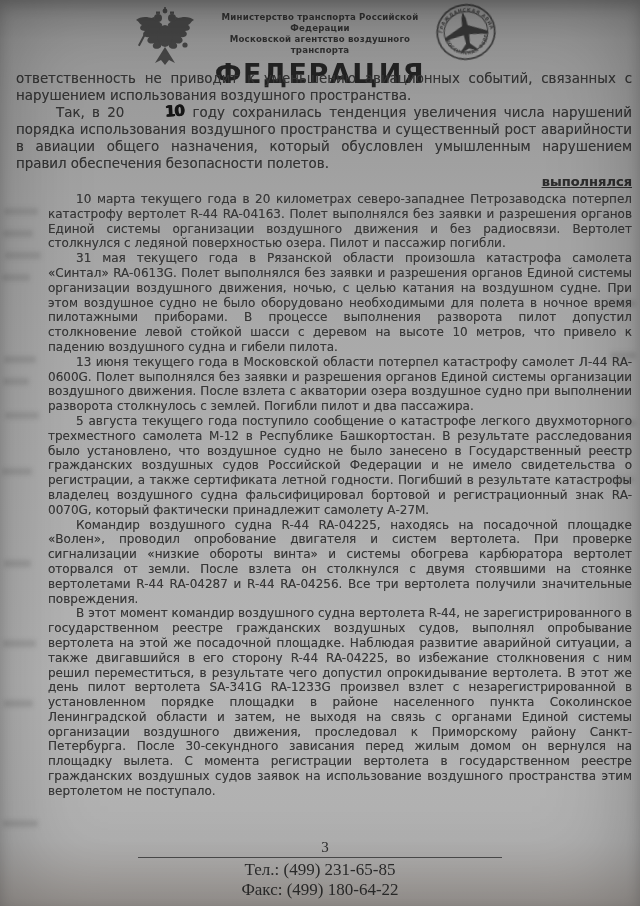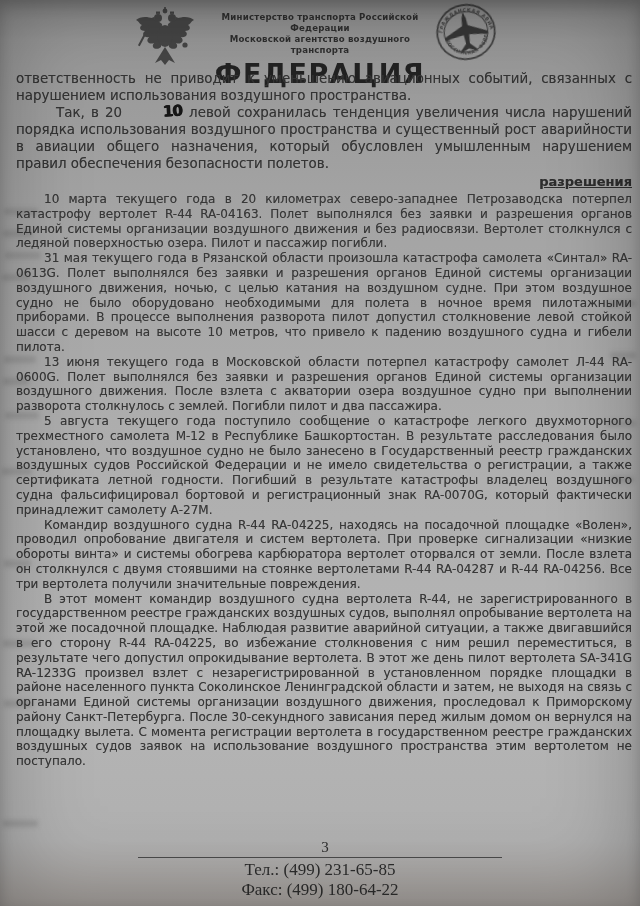--- a/index.html
+++ b/index.html
@@ -21,21 +21,21 @@
   .doc-body{position:absolute;top:70px;left:16px;width:616px;color:#343434;
     text-shadow:0 0 .6px rgba(60,60,60,.55);}
   .doc-body p{margin:0;text-align:justify;}
   .lead{font-size:13.4px;line-height:17px;}
   .lead.indent{text-indent:40px;}
   .year-overwrite{display:inline-block;font-weight:bold;font-size:1.12em;color:#161616;
     transform:rotate(-3deg);letter-spacing:-1px;margin:0 1px;
     text-shadow:.6px 0 0 #111, -.4px .3px 0 #222;}
   .ref-heading{font-size:13px;font-weight:bold;text-decoration:underline;text-align:right;
     margin:2px 0 3px 0;color:#2d2d2d;}
-  .ref p{font-size:12px;line-height:14.8px;text-indent:28px;color:#383838;}
+  .ref p{font-size:12px;line-height:14.8px;margin-left:32px;text-indent:28px;color:#383838;}
   
   .footer{position:absolute;left:0;top:838px;width:640px;text-align:center;
     font-family:"Liberation Serif","DejaVu Serif",serif;color:#2c2c2c;}
   .page-num{font-size:15px;line-height:18px;padding-left:10px;}
   .footer-rule{width:364px;margin:1px auto 2px auto;border:none;border-top:1.4px solid #4a4a4a;filter:blur(.3px);}
   .contact{font-size:17px;line-height:20px;filter:blur(.25px);}
   
   .ghost{position:absolute;height:7px;border-radius:2px;background:rgba(105,105,105,.28);filter:blur(2.2px);}
   .ghost:nth-of-type(1){left:4px;top:208px;width:34px;}
   .ghost:nth-of-type(2){left:3px;top:230px;width:30px;}
@@ -126,23 +126,23 @@
       <textPath href="#arcBottom" startOffset="4%">РОССИЙСКАЯ ФЕДЕРАЦИЯ</textPath>
     </text>
     <path fill="#262626" d="M30 9 L32 15 L32.6 22 L50 30 L50 33 L32.6 30.5 L31.8 39 L37 44.5 L37 46.5 L30 43.8 L23 46.5 L23 44.5 L28.2 39 L27.4 30.5 L10 33 L10 30 L27.4 22 L28 15 Z"></path>
   </svg>
 </div>
 
 <div class="doc-body">
 
   <p class="lead">ответственность не приводит к уменьшению авиационных событий, связанных с нарушением использования воздушного пространства.</p>
 
-  <p class="lead indent"><span>Так, в 20</span><span class="year-overwrite">10</span><span> левой сохранилась тенденция увеличения числа нарушений порядка использования воздушного пространства и существенный рост аварийности в авиации общего назначения, который обусловлен умышленным нарушением правил обеспечения безопасности полетов.</span></p>
+  <p class="lead indent"><span>Так, в 20</span><span class="year-overwrite">10</span><span> году сохранилась тенденция увеличения числа нарушений порядка использования воздушного пространства и существенный рост аварийности в авиации общего назначения, который обусловлен умышленным нарушением правил обеспечения безопасности полетов.</span></p>
 
-  <div class="ref-heading">разрешения</div>
+  <div class="ref-heading">выполнялся</div>
 
   <div class="ref">
     <p>10 марта текущего года в 20 километрах северо-западнее Петрозаводска потерпел катастрофу вертолет R-44 RA-04163. Полет выполнялся без заявки и разрешения органов Единой системы организации воздушного движения и без радиосвязи. Вертолет столкнулся с ледяной поверхностью озера. Пилот и пассажир погибли.</p>
     <p>31 мая текущего года в Рязанской области произошла катастрофа самолета «Синтал» RA-0613G. Полет выполнялся без заявки и разрешения органов Единой системы организации воздушного движения, ночью, с целью катания на воздушном судне. При этом  воздушное судно не было оборудовано необходимыми для полета в ночное время пилотажными приборами. В процессе выполнения разворота пилот допустил столкновение левой стойкой шасси с деревом на высоте 10 метров, что привело к падению воздушного судна и гибели пилота.</p>
     <p>13 июня текущего года в Московской области потерпел катастрофу самолет Л-44 RA-0600G. Полет выполнялся без заявки и разрешения органов Единой системы организации воздушного движения. После взлета с акватории озера воздушное судно при выполнении разворота столкнулось с землей. Погибли пилот и два пассажира.</p>
     <p>5 августа текущего года поступило сообщение о катастрофе легкого двухмоторного трехместного самолета М-12 в Республике Башкортостан. В результате расследования было установлено, что воздушное судно не было занесено в Государственный реестр гражданских воздушных судов Российской Федерации и не имело свидетельства о регистрации, а также сертификата летной годности. Погибший в результате катастрофы владелец воздушного судна фальсифицировал бортовой и регистрационный знак RA-0070G, который фактически принадлежит самолету А-27М.</p>
     <p>Командир воздушного судна R-44 RA-04225, находясь на посадочной площадке «Волен», проводил опробование двигателя и систем вертолета. При проверке сигнализации «низкие обороты винта» и системы обогрева карбюратора вертолет оторвался от земли. После взлета он столкнулся с двумя стоявшими на стоянке вертолетами R-44 RA-04287 и R-44 RA-04256. Все три вертолета получили значительные повреждения.</p>
     <p>В этот момент командир воздушного судна вертолета R-44, не зарегистрированного в государственном реестре гражданских воздушных судов, выполнял опробывание вертолета на этой же посадочной площадке. Наблюдая развитие аварийной ситуации, а также двигавшийся в его сторону R-44 RA-04225, во избежание столкновения с ним решил переместиться, в результате чего допустил опрокидывание вертолета.  В этот же день пилот вертолета SA-341G RA-1233G произвел взлет с незарегистрированной в установленном порядке площадки в районе населенного пункта Соколинское Ленинградской области и затем, не выходя на связь с органами Единой системы организации воздушного движения, проследовал к Приморскому району Санкт-Петербурга. После 30-секундного зависания перед жилым домом он вернулся на площадку вылета. С момента регистрации вертолета в государственном реестре гражданских воздушных судов заявок на использование воздушного пространства этим вертолетом не поступало.</p>
   </div>
 </div>

